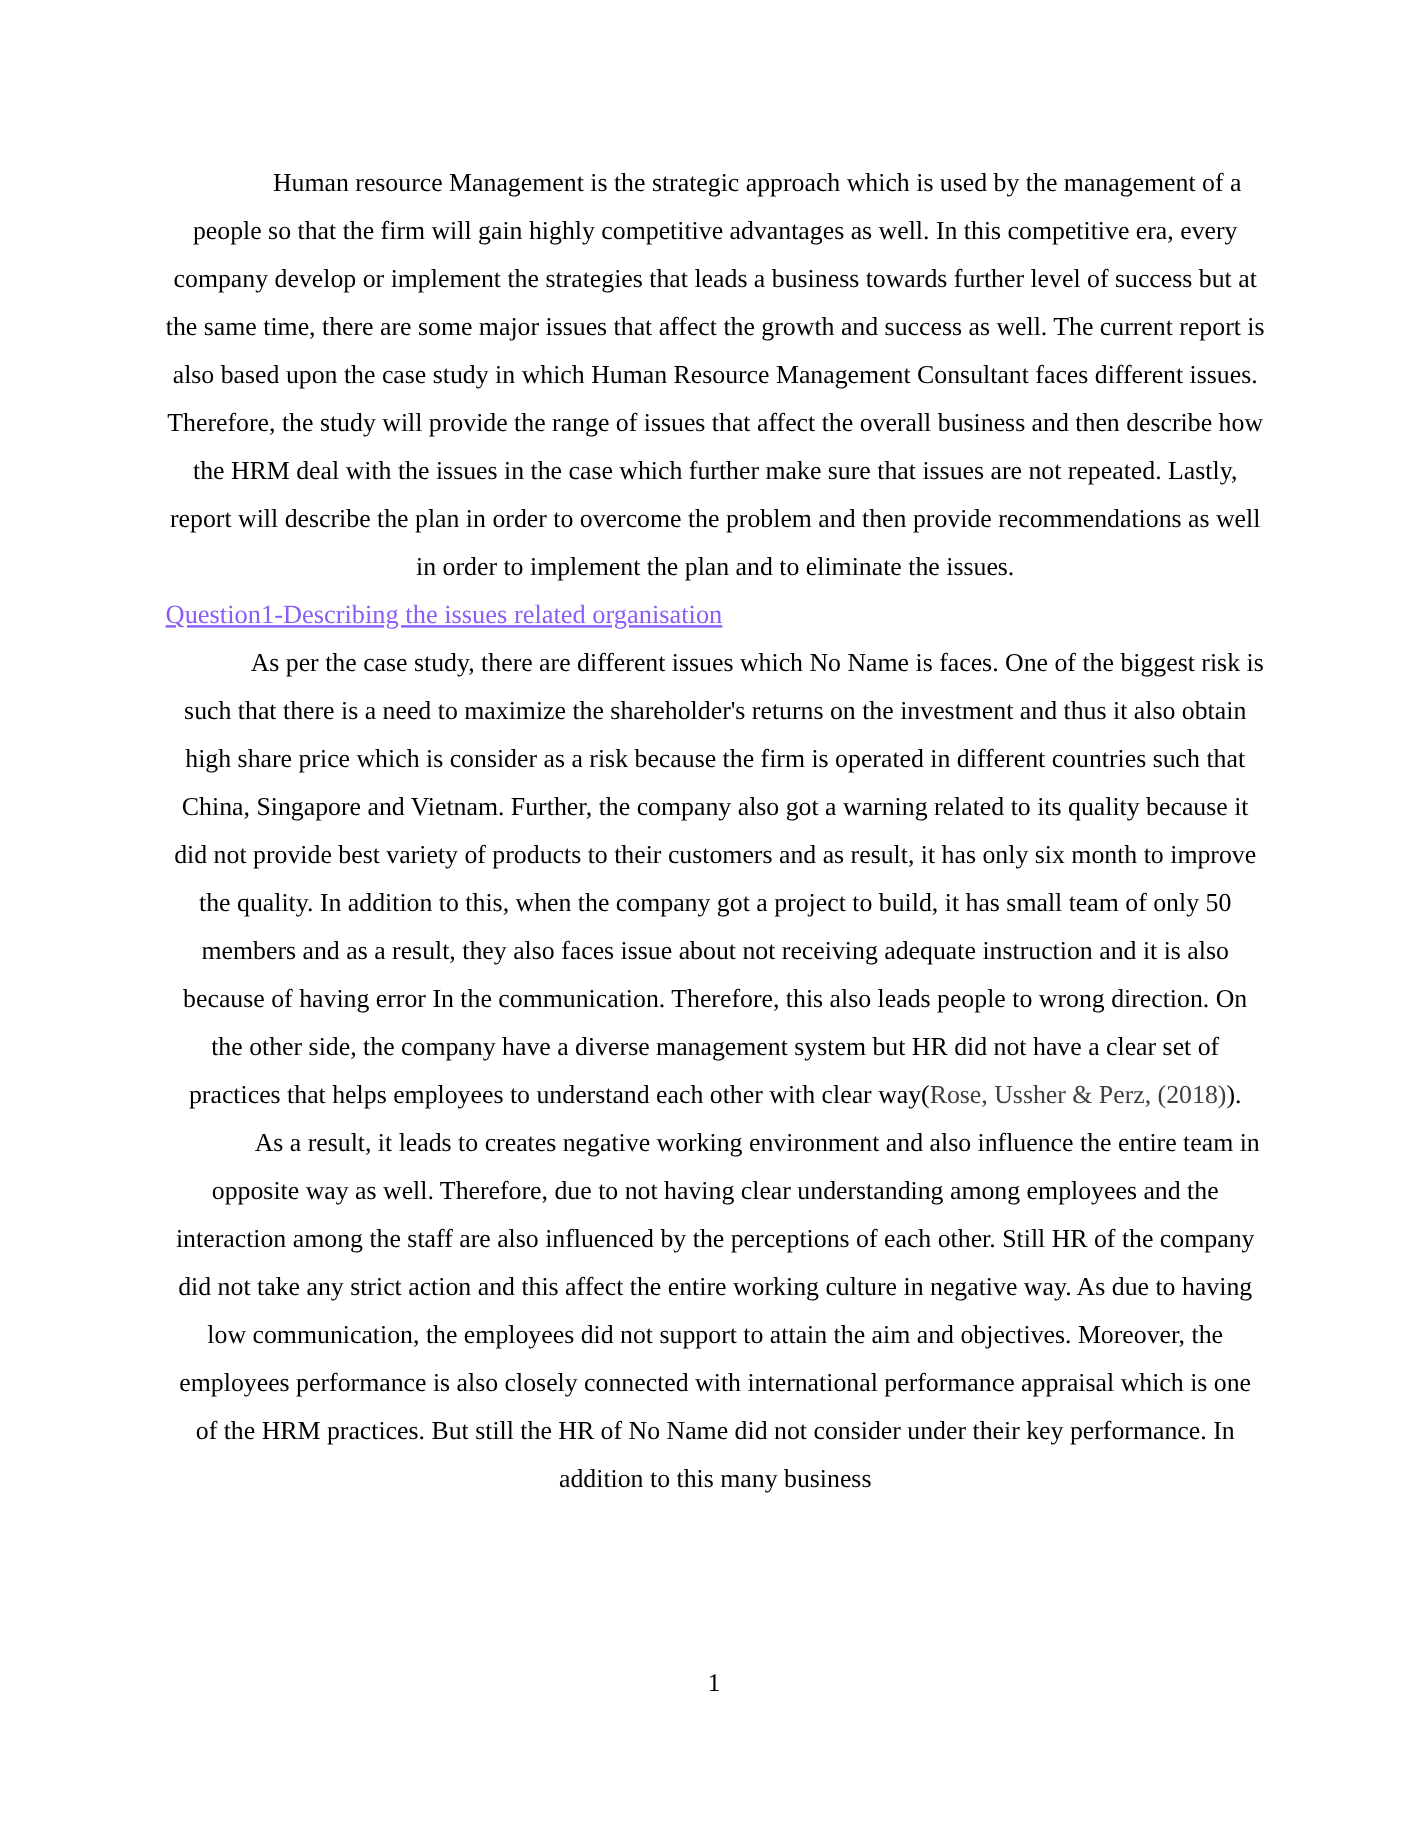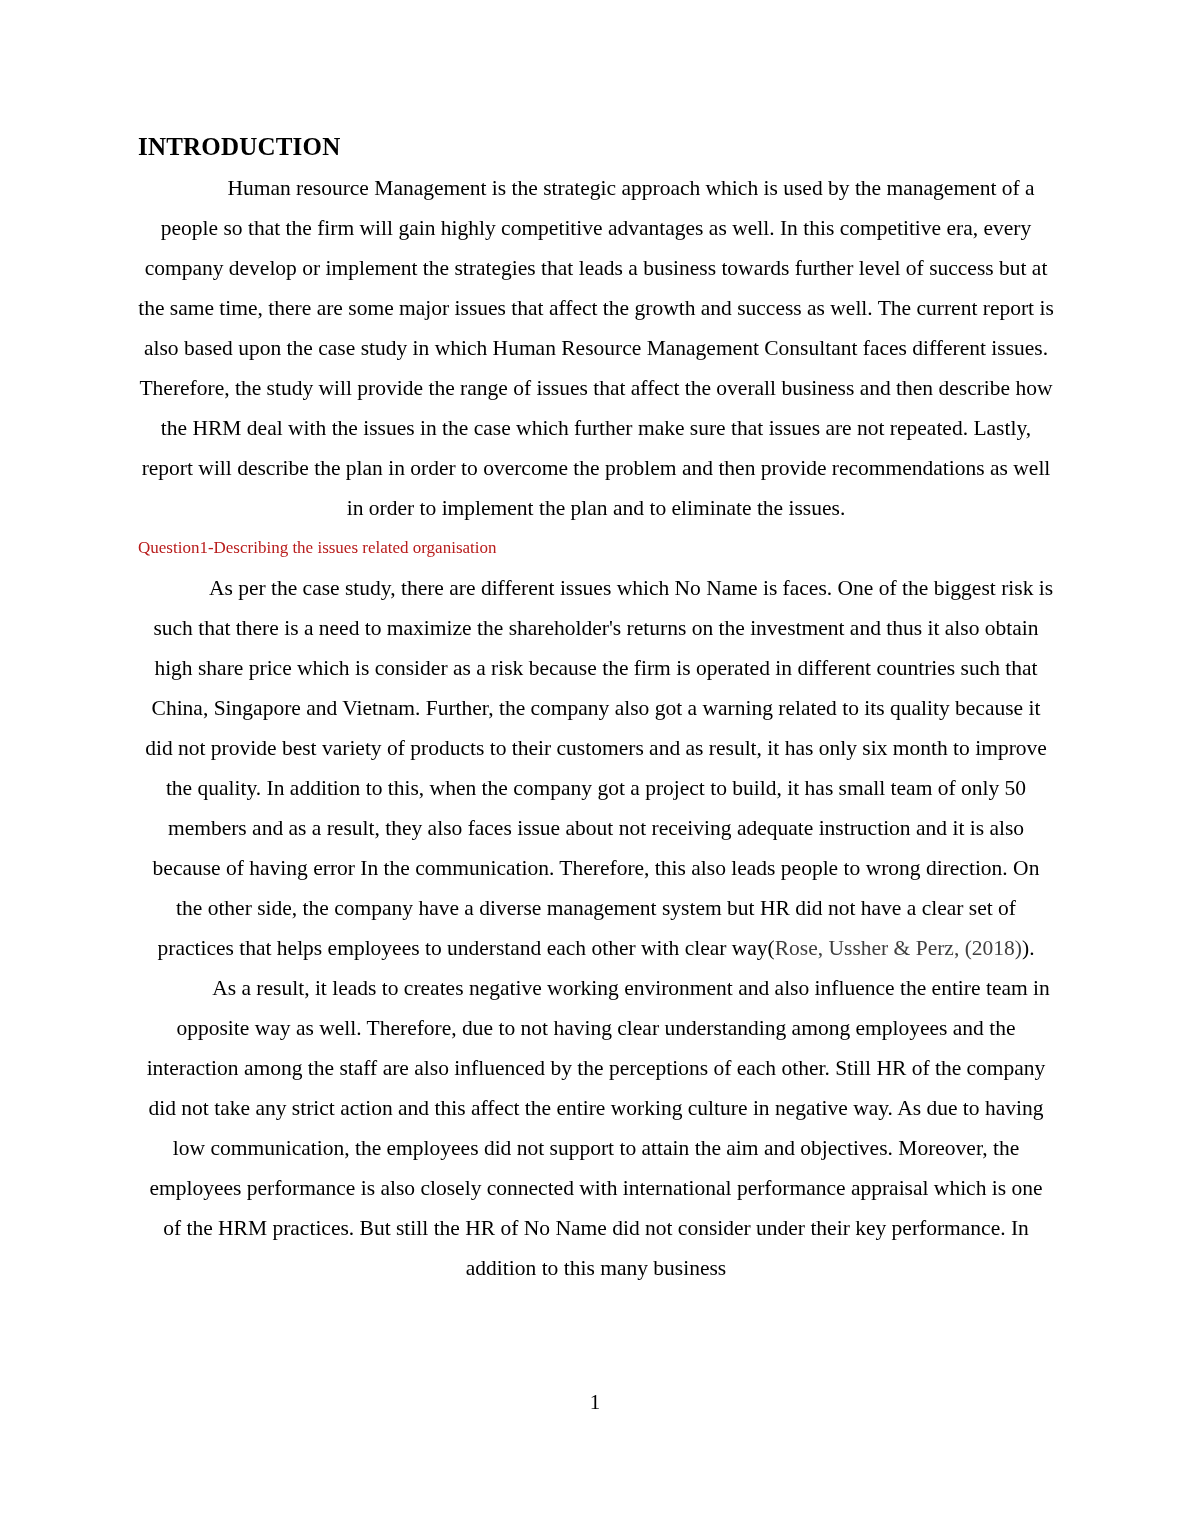--- a/index.html
+++ b/index.html
@@ -34,23 +34,24 @@
     line-height: 40px;
     margin: 0;
     text-align: center;
   }
   p.indent::before {
     content: "";
     display: inline-block;
     width: 70px;
   }
   .section-link {
-    font-size: 17px;
+    font-size: 22px;
     line-height: 40px;
-    color: #b91c1c;
+    color: #8b5cf6;
+    text-decoration: underline;
     display: block;
     margin: 0;
   }
   .cite {
     color: #404040;
   }
   .page-number {
     position: absolute;
     left: 0;
     right: 0;
@@ -59,21 +60,20 @@
     font-size: 21px;
     font-family: "Liberation Serif", "DejaVu Serif", serif;
   }
 </style>
 </head>
 <body>
 
 <div class="page">
   <div class="content">
 
-    <h1 class="doc-heading">INTRODUCTION</h1>
 
     <p class="body-par indent">Human resource Management is the strategic approach which is used by the management of a people so that the firm will gain highly competitive advantages as well. In this competitive era, every company develop or implement the strategies that leads a business towards further level of success but at the same time, there are some major issues that affect the growth and success as well. The current report is also based upon the case study in which Human Resource Management Consultant faces different issues. Therefore, the study will provide the range of issues that affect the overall business and then describe how the HRM deal with the issues in the case which further make sure that issues are not repeated. Lastly, report will describe the plan in order to overcome the problem and then provide recommendations as well in order to implement the plan and to eliminate the issues.</p>
 
     <a class="section-link">Question1-Describing the issues related organisation</a>
 
     <p class="body-par indent"><span>As per the case study, there are different issues which No Name is faces. One of the biggest risk is such that there is a need to maximize the shareholder's returns on the investment and thus it also obtain high share price which is consider as a risk because the firm is operated in different countries such that China, Singapore and Vietnam. Further, the company also got a warning related to its quality because it did not provide best variety of products to their customers and as result, it has only six month to improve the quality. In addition to this, when the company got a project to build, it has small team of only 50 members and as a result, they also faces issue about not receiving adequate instruction and it is also because of having error In the communication. Therefore, this also leads people to wrong direction. On the other side, the company have a diverse management system but HR did not have a clear set of practices that helps employees to understand each other with clear way(</span><span class="cite">Rose, Ussher &amp; Perz, (2018)</span><span>).</span></p>
 
     <p class="body-par indent">As a result, it leads to creates negative working environment and also influence the entire team in opposite way as well. Therefore, due to not having clear understanding among employees and the interaction among the staff are also influenced by the perceptions of each other. Still HR of the company did not take any strict action and this affect the entire working culture in negative way. As due to having low communication, the employees did not support to attain the aim and objectives. Moreover, the employees performance is also closely connected with international performance appraisal which is one of the HRM practices. But still the HR of No Name did not consider under their key performance. In addition to this many business</p>
 
   </div>

